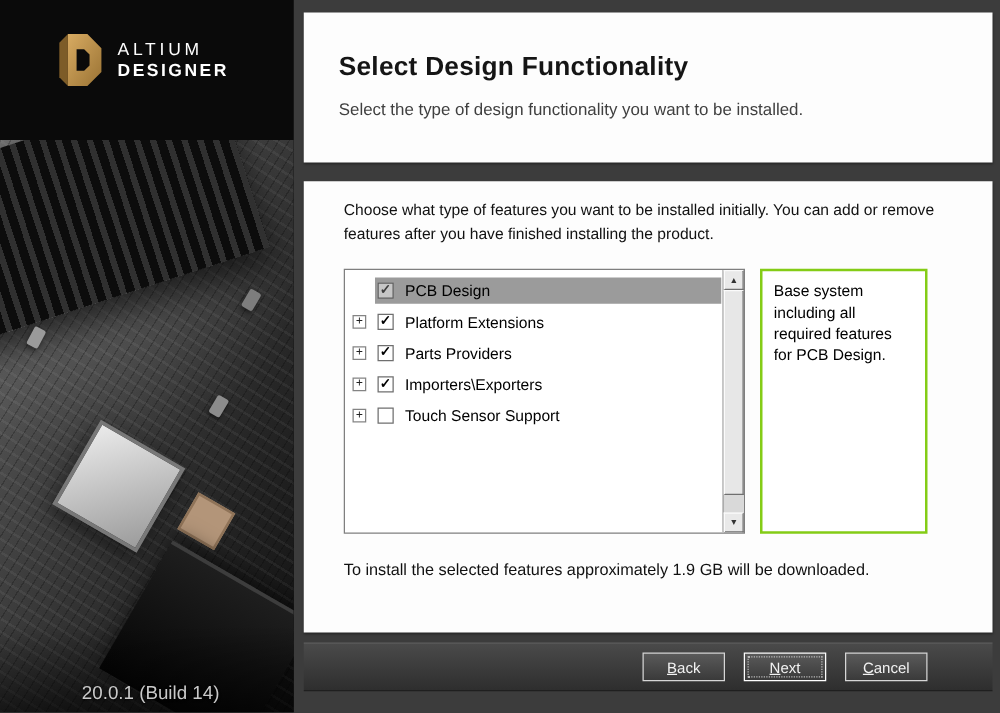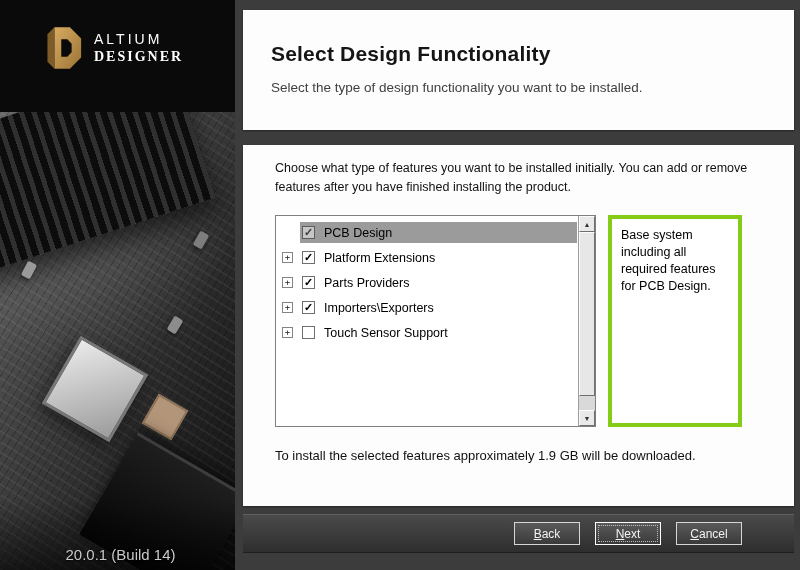--- a/index.html
+++ b/index.html
@@ -3,21 +3,21 @@
 <meta charset="utf-8">
 <style>
   html,body{margin:0;padding:0;background:#3c3c3c;width:800px;height:570px;overflow:hidden;}
   .app{position:relative;width:796px;height:570px;font-family:"Liberation Sans",sans-serif;background:#3c3c3c;}
 
   
   .left-panel{position:absolute;left:0;top:0;width:235px;height:570px;background:#0a0a0a;overflow:hidden;}
   .logo-area{position:absolute;top:26px;left:44px;display:flex;align-items:center;gap:12px;z-index:3;}
   .logo-mark{width:38px;height:44px;display:block;}
   .logo-top{font-size:14px;letter-spacing:3px;color:#ffffff;font-weight:400;line-height:1.25;}
-  .logo-bottom{font-size:14px;letter-spacing:2px;color:#ffffff;font-weight:700;line-height:1.25;font-family:Liberation Serif, serif;}
+  .logo-bottom{font-size:14px;letter-spacing:2px;color:#ffffff;font-weight:700;line-height:1.25;}
   .photo{position:absolute;top:112px;left:0;width:235px;height:458px;overflow:hidden;
     background:
       radial-gradient(circle at 30% 18%, rgba(255,255,255,0.14), transparent 42%),
       linear-gradient(118deg,#6d6d6d 0%,#474747 32%,#262626 68%,#101010 100%);}
   .photo::before{content:'';position:absolute;inset:0;
     background:
       repeating-linear-gradient(32deg, rgba(255,255,255,0.05) 0 2px, transparent 2px 9px),
       repeating-linear-gradient(122deg, rgba(0,0,0,0.22) 0 1px, transparent 1px 7px);}
   .photo::after{content:'';position:absolute;left:0;right:0;bottom:0;height:70px;
     background:linear-gradient(transparent, rgba(0,0,0,0.6));}
@@ -60,21 +60,21 @@
   .checkbox.disabled{background:#c6c6c6;color:#3d3d3d;border-color:#5c5c5c;}
   .feature-label{font-size:12.5px;color:#000;white-space:nowrap;}
 
   .scrollbar{position:absolute;right:0;top:0;bottom:0;width:17px;background:#d9d9d9;border-left:1px solid #9d9d9d;box-sizing:border-box;}
   .sb-btn{position:absolute;left:0;width:16px;height:16px;background:#e9e9e9;border:1px solid;border-color:#fbfbfb #6f6f6f #6f6f6f #fbfbfb;
     box-sizing:border-box;color:#333;font-size:7px;display:flex;align-items:center;justify-content:center;cursor:pointer;}
   .sb-up{top:0;} .sb-down{bottom:0;}
   .sb-thumb{position:absolute;left:0;top:16px;width:16px;height:164px;background:#e7e7e7;border:1px solid;
     border-color:#fbfbfb #6f6f6f #6f6f6f #fbfbfb;box-sizing:border-box;cursor:grab;}
 
-  .desc-box{position:absolute;left:365px;top:70px;width:134px;height:212px;border:4px solid #84cc16;background:#ffffff;
+  .desc-box{position:absolute;left:365px;top:70px;width:134px;height:212px;border:2px solid #84cc16;background:#ffffff;
     box-sizing:border-box;padding:8px 9px;font-size:12.5px;line-height:1.35;color:#000;}
 
   .notes{position:absolute;left:32px;top:303px;}
   .notes p{margin:0 0 3px 0;font-size:13px;color:#111;}
 
   
   .footer{position:absolute;left:243px;right:2px;top:514px;height:39px;
     background:linear-gradient(#4a4a4a,#2e2e2e);border-top:1px solid #5f5f5f;border-bottom:1px solid #1f1f1f;
     box-sizing:border-box;display:flex;align-items:center;justify-content:flex-end;gap:15px;padding-right:52px;}
   .btn{width:66px;height:23px;background:linear-gradient(#5a5a5a,#3a3a3a);border:1px solid #d6d6d6;

